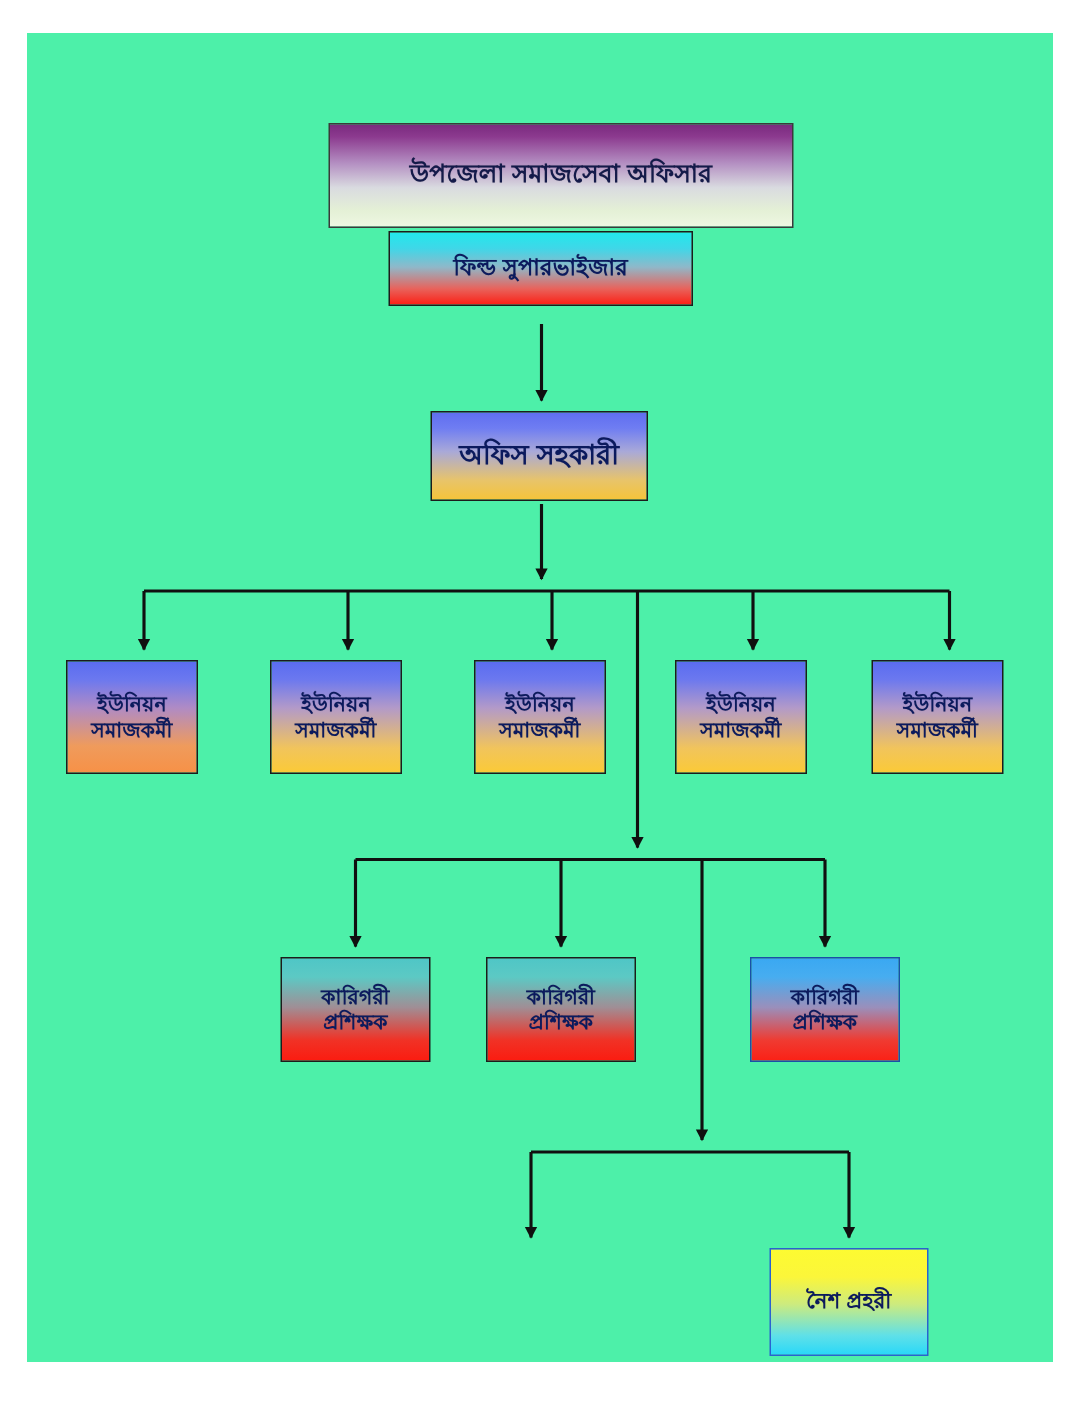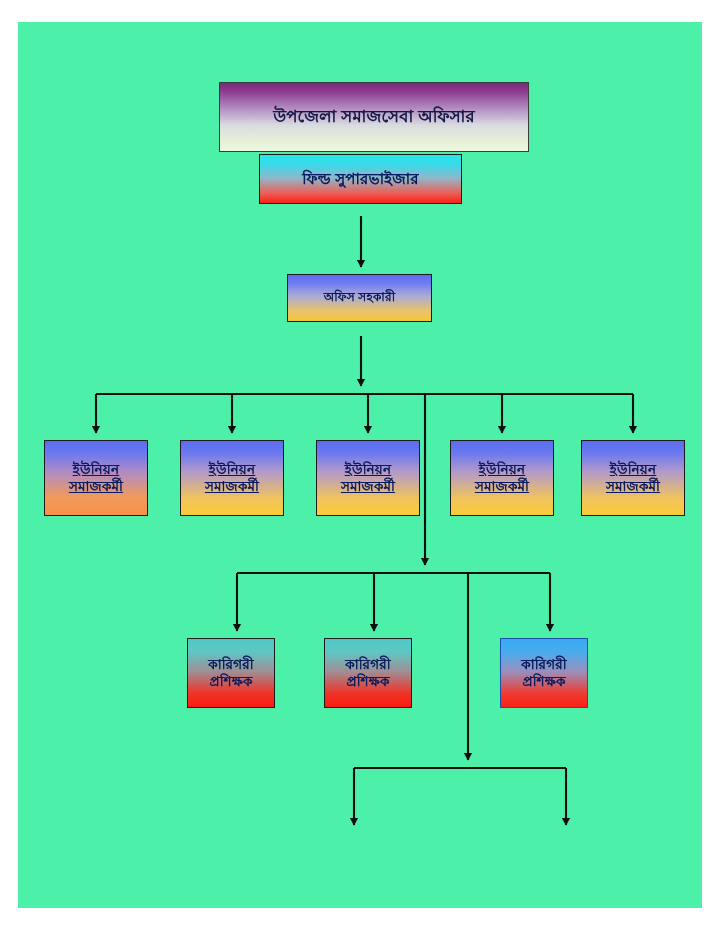--- a/index.html
+++ b/index.html
@@ -75,34 +75,33 @@
     border: 1.5px solid #1c1c1c;
     background: linear-gradient(to bottom, #22e8ec 0%, #3fd7e8 22%, #8fb8c9 48%, #e8635c 78%, #fb2116 100%);
     font-size: 15px;
   }
 
   
   #node-office-assistant {
     left: 269px;
     top: 252px;
     width: 145px;
-    height: 48px;
+    height: 60px;
     border: 1.5px solid #1c1c1c;
     background: linear-gradient(to bottom, #5f6ef0 0%, #6f7df2 18%, #a9a9d8 45%, #e8c46a 78%, #f5c43a 100%);
-    font-size: 12px;
+    font-size: 18px;
   }
 
   
   .node-union {
     top: 418px;
-    width: 104px;
+    width: 88px;
     height: 76px;
     border: 1.5px solid #1c1c1c;
     font-size: 13.5px;
-    text-decoration: underline;
   }
   #node-union-0 {
     left: 26px;
     background: linear-gradient(to bottom, #5a6cf0 0%, #6b78ef 16%, #b08bc4 42%, #ef9b5c 76%, #f79147 100%);
   }
   #node-union-1 {
     left: 162px;
     background: linear-gradient(to bottom, #5a6cf0 0%, #6b78ef 16%, #b39ac8 42%, #f1c45c 78%, #fbca37 100%);
   }
   #node-union-2 {
@@ -114,21 +113,21 @@
     background: linear-gradient(to bottom, #5a6cf0 0%, #6b78ef 16%, #b39ac8 42%, #f1c45c 78%, #fbca37 100%);
   }
   #node-union-4 {
     left: 563px;
     background: linear-gradient(to bottom, #5a6cf0 0%, #6b78ef 16%, #b39ac8 42%, #f1c45c 78%, #fbca37 100%);
   }
 
   
   .node-instructor {
     top: 616px;
-    width: 88px;
+    width: 100px;
     height: 70px;
     border: 1.5px solid #1c1c1c;
     font-size: 13.5px;
   }
   #node-instructor-0 {
     left: 169px;
     background: linear-gradient(to bottom, #4fc6c6 0%, #5cc9c4 18%, #a08e95 48%, #f03226 80%, #fb1c10 100%);
   }
   #node-instructor-1 {
     left: 306px;
@@ -242,14 +241,17 @@
   </div>
   <div class="node node-instructor" id="node-instructor-1">
     <span class="line">কারিগরী</span>
     <span class="line">প্রশিক্ষক</span>
   </div>
   <div class="node node-instructor" id="node-instructor-2">
     <span class="line">কারিগরী</span>
     <span class="line">প্রশিক্ষক</span>
   </div>
 
+  <div class="node node-support" id="node-nightguard">
+    <span class="line">নৈশ প্রহরী</span>
+  </div>
 
 </div>
 
 </body></html>

